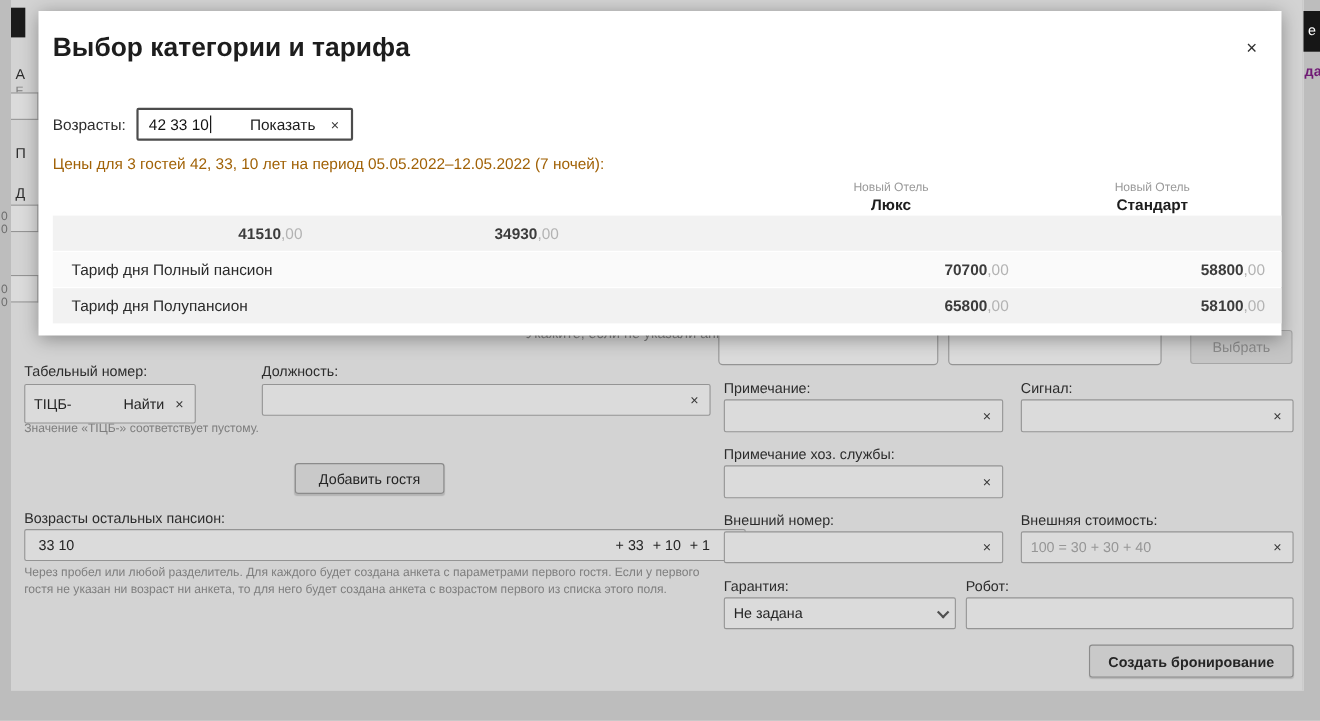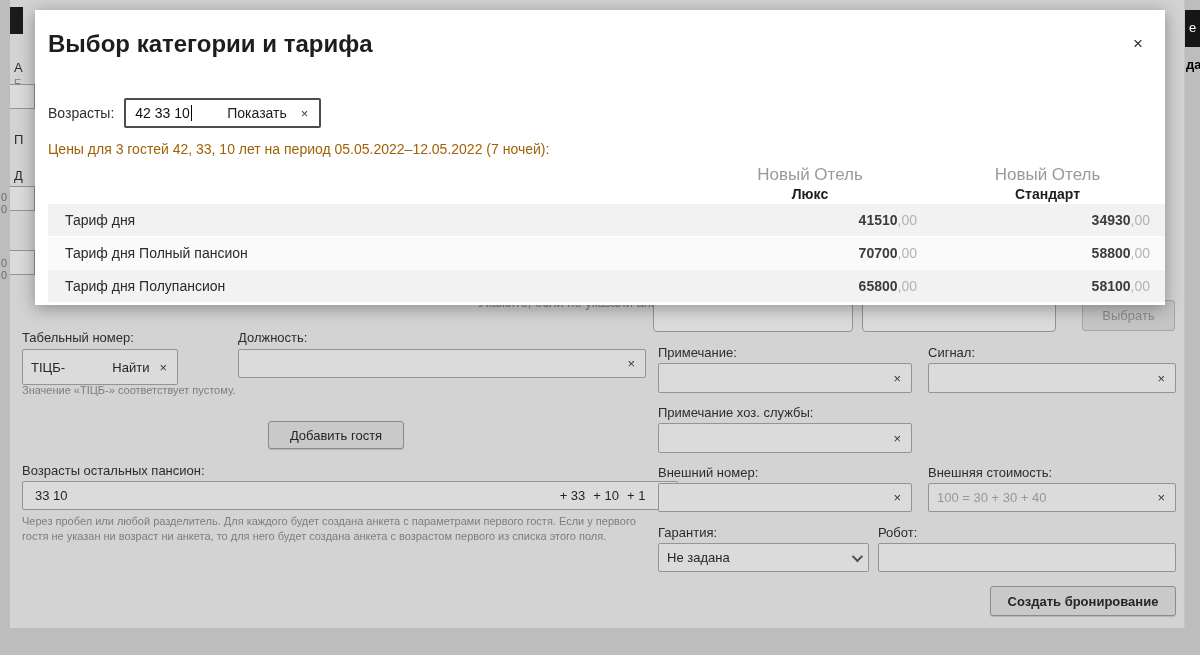--- a/index.html
+++ b/index.html
@@ -61,21 +61,21 @@
   }
   .caret { display:inline-block; width:1px; height:16px; background:#000; margin-left:1px; }
   .show-lbl { margin-left:auto; margin-right:12px; cursor:pointer; color:#1c1c1c; }
   .summary { position:absolute; left:13px; top:131px; font-size:14px; color:#a16207; }
 
   .ptable { position:absolute; left:13px; top:155px; right:0; }
   .phead { display:flex; margin-bottom:2px; }
   .phead .spacer { flex:1 1 auto; }
   .pcol { width:240px; flex:0 0 auto; text-align:center; }
   .pcol.c2 { width:235px; }
-  .hotel-sub { font-size:17px; color:#9a9a9a; }
+  .hotel-sub { font-size:11px; color:#9a9a9a; }
   .cat-name { font-size:14px; font-weight:bold; color:#1d1d1d; margin-top:1px; }
   .prow {
     display:flex; align-items:center; height:32px; margin-bottom:1px;
     background:#f2f2f2; cursor:pointer;
   }
   .prow.alt { background:#fafafa; }
   .prow .tname { flex:1 1 auto; padding-left:17px; font-size:14px; color:#2a2a2a; }
   .prow .pval { width:240px; flex:0 0 auto; text-align:right; padding-right:13px;
                 font-size:14px; font-weight:bold; color:#3c3c3c; }
   .prow .pval.c2 { width:235px; padding-right:15px; }
@@ -85,21 +85,21 @@
 <body>
 
 <span class="abs zero-frag" style="left:1px; top:191px;">0</span>
 <span class="abs zero-frag" style="left:1px; top:203px;">0</span>
 <span class="abs zero-frag" style="left:1px; top:257px;">0</span>
 <span class="abs zero-frag" style="left:1px; top:269px;">0</span>
 
 <div class="abs black-frag" style="left:1185px; top:10px; width:15px; height:37px; z-index:2;">
   <span style="color:#fff; font-size:13px; position:absolute; left:4px; top:10px;">е</span>
 </div>
-<span class="abs" style="left:1186px; top:57px; font-size:13px; font-weight:bold; color:#000000; z-index:2;">да</span>
+<span class="abs" style="left:1186px; top:57px; font-size:13px; font-weight:bold; color:#701a75; z-index:2;">да</span>
 
 <div class="page">
 
   <div class="abs black-frag" style="left:0; top:7px; width:13px; height:27px;"></div>
   <span class="abs lbl" style="left:4px; top:60px;">А</span>
   <span class="abs hint" style="left:4px; top:76px;">Е</span>
   <div class="abs frag-box" style="left:0; top:84px;  width:25px; height:25px;"></div>
   <span class="abs lbl" style="left:4px; top:132px;">П</span>
   <span class="abs lbl" style="left:4px; top:168px;">Д</span>
   <div class="abs frag-box" style="left:0; top:186px; width:25px; height:25px;"></div>
@@ -205,21 +205,20 @@
         <div class="hotel-sub">Новый Отель</div>
         <div class="cat-name">Люкс</div>
       </div>
       <div class="pcol c2">
         <div class="hotel-sub">Новый Отель</div>
         <div class="cat-name">Стандарт</div>
       </div>
     </div>
 
     <div class="prow">
-      <div class="tname">Тариф дня</div>
       <div class="pval"><span>41510</span><span class="frac">,00</span></div>
       <div class="pval c2"><span>34930</span><span class="frac">,00</span></div>
     </div>
     <div class="prow alt">
       <div class="tname">Тариф дня Полный пансион</div>
       <div class="pval"><span>70700</span><span class="frac">,00</span></div>
       <div class="pval c2"><span>58800</span><span class="frac">,00</span></div>
     </div>
     <div class="prow">
       <div class="tname">Тариф дня Полупансион</div>

